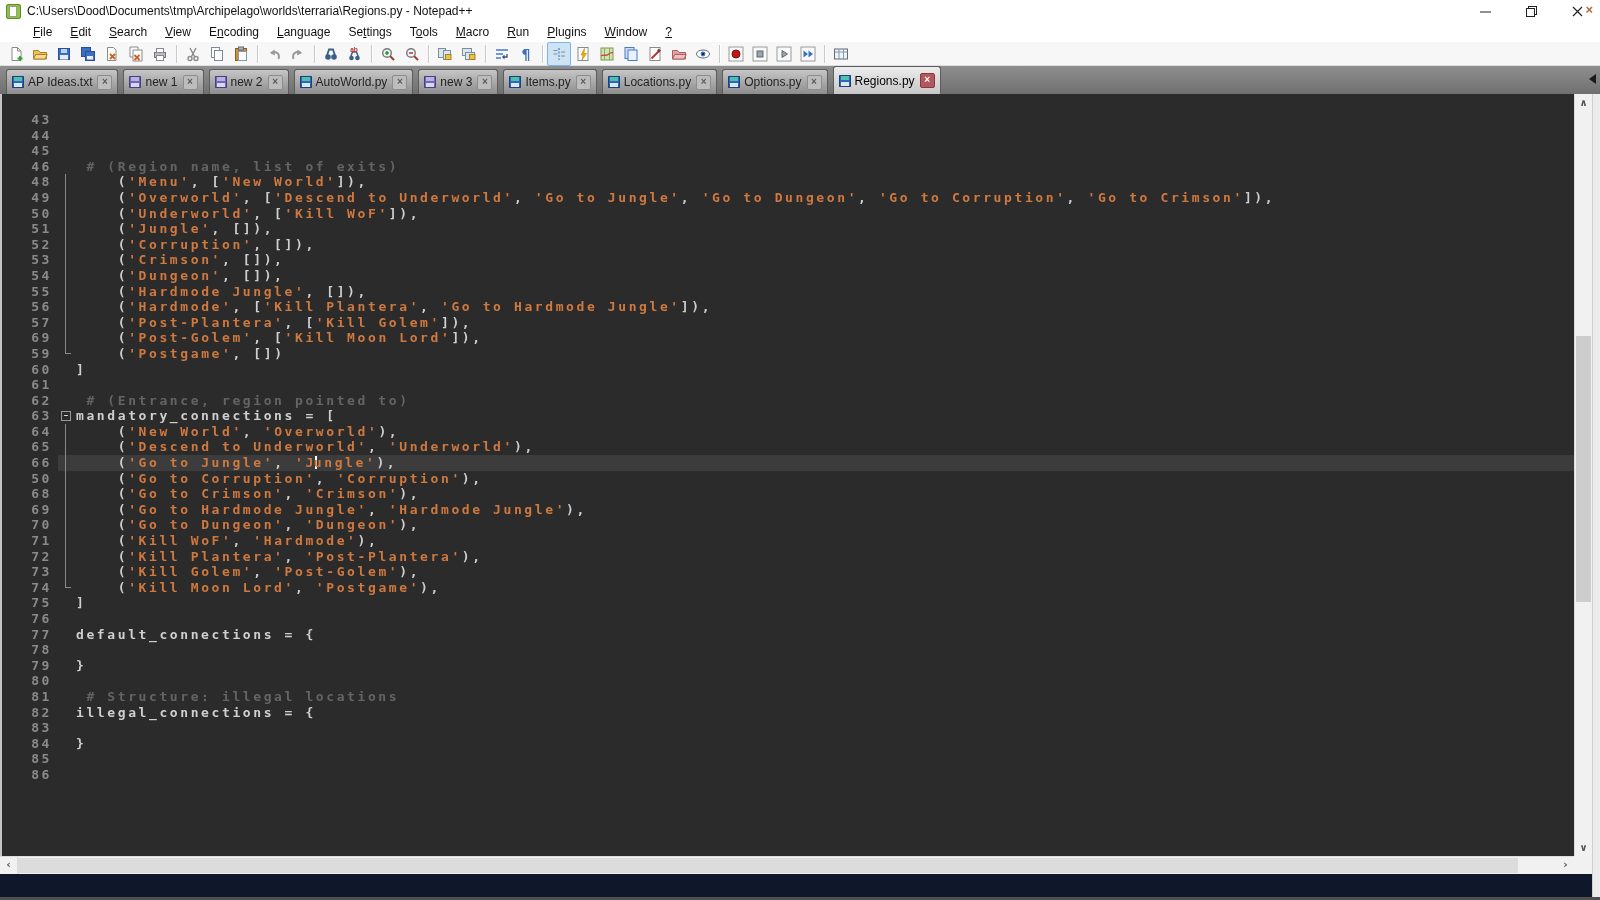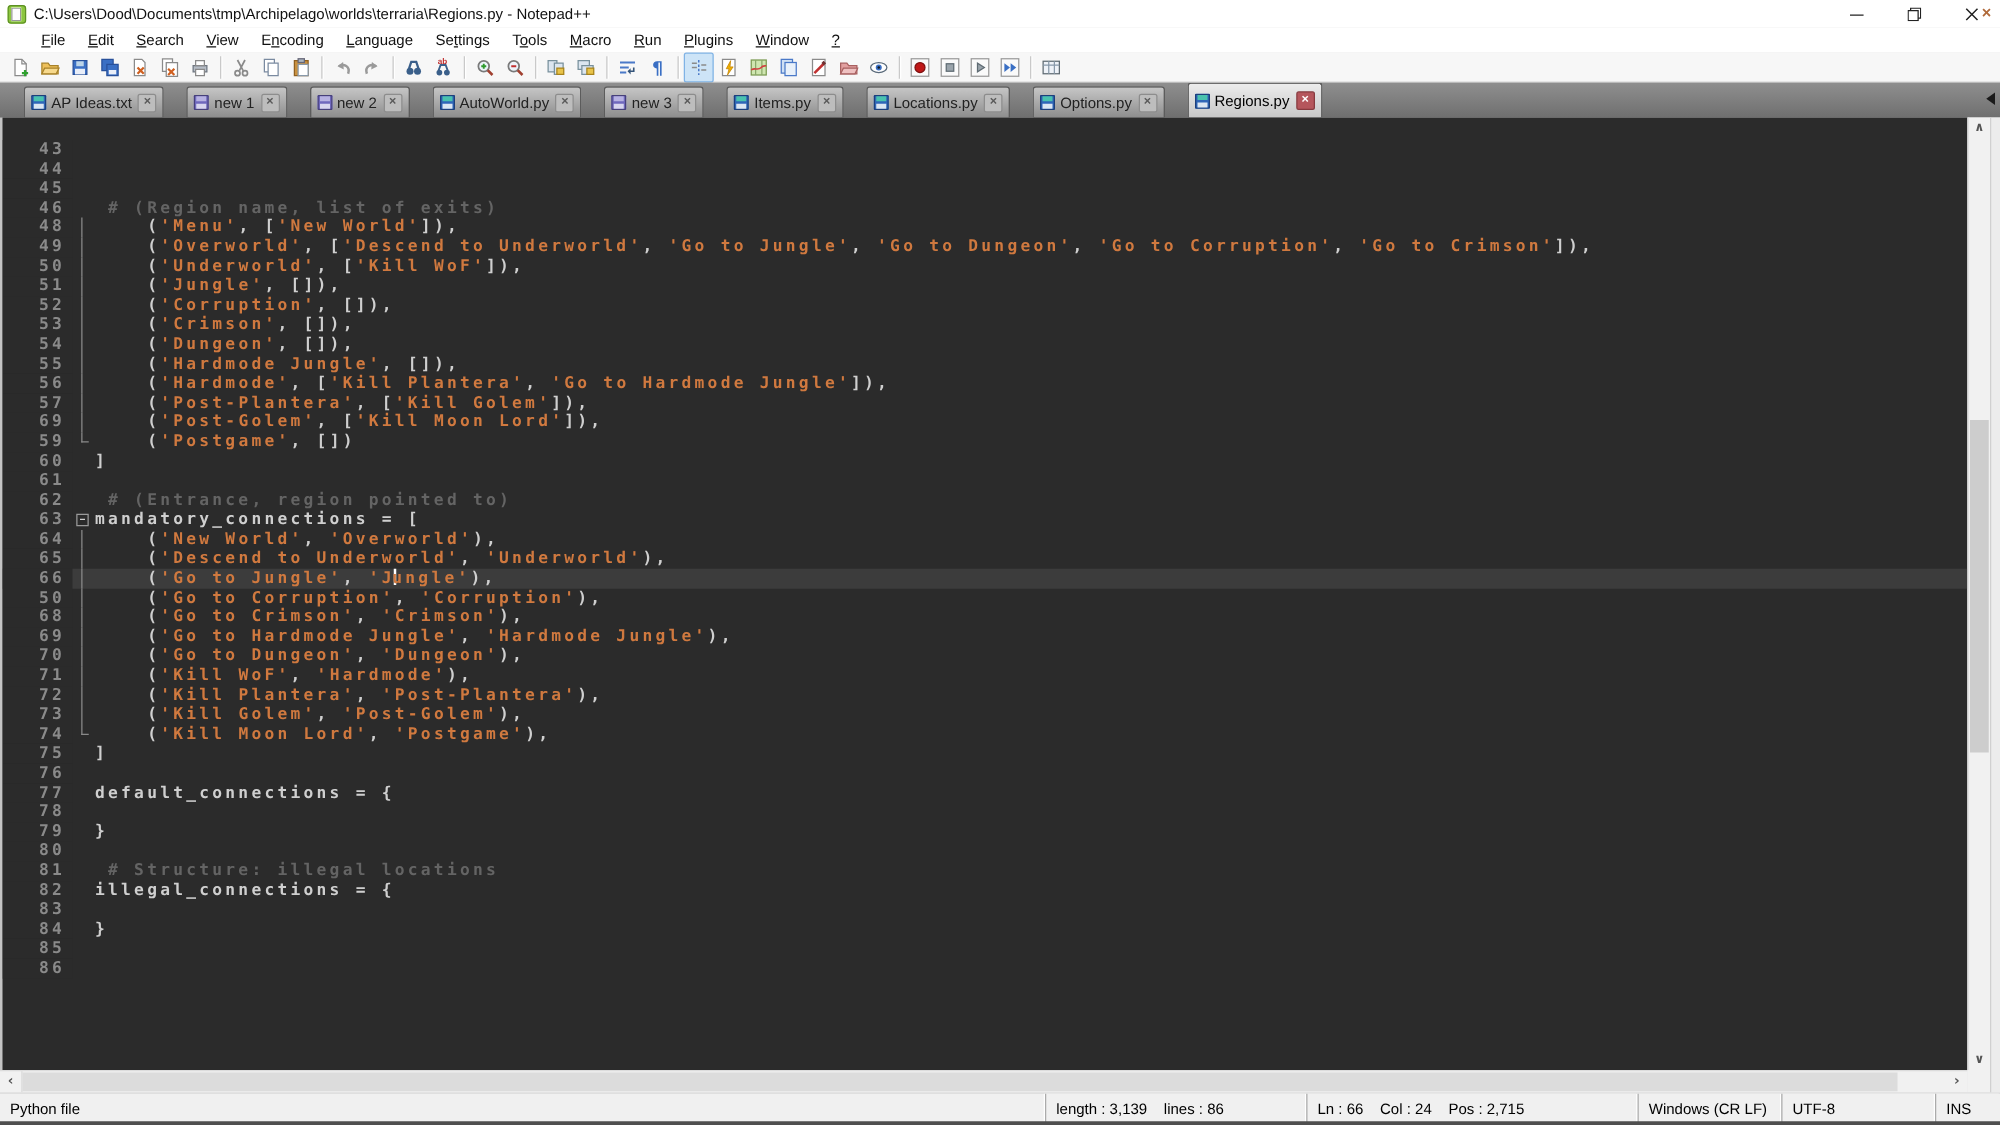--- a/index.html
+++ b/index.html
@@ -1,16 +1,16 @@
 <!DOCTYPE html>
 <html style="--bg: #2b2b2b; --cur: #3c3c3c; --txt: #cfcfcf; --str: #d0793f; --cmt: #646464; --lnc: #8a8a8a;"><head>
 <meta charset="utf-8">
 <style>
   html,body{margin:0;padding:0;background:#666;}
-  #app{position:relative;width:1600px;height:900px;background:#e5e5e5;overflow:hidden;
+  #app{position:relative;width:1600px;height:900px;background:#0f172a;overflow:hidden;
        font-family:"Liberation Sans",sans-serif;-webkit-font-smoothing:antialiased;}
   
   .titlebar{position:absolute;left:0;top:0;width:1600px;height:22px;background:#ffffff;
             display:flex;align-items:center;border-bottom:1px solid #e4e4e4;}
   .np-icon{width:15px;height:15px;margin:0 6px 0 6px;border-radius:3px;background:#8cc63f;
            position:relative;box-shadow:inset 0 0 0 1px #5d8f25;}
   .np-icon::after{content:"";position:absolute;left:3px;top:2px;width:8px;height:11px;background:#fdfdfd;
            box-shadow:inset 0 0 0 1px #999;}
   .title-text{font-size:12px;color:#111;}
   .win-btns{position:absolute;right:0;top:0;height:22px;display:flex;}
@@ -25,21 +25,21 @@
   
   .toolbar{position:absolute;left:0;top:42px;width:1600px;height:24px;background:#f7f7f7;
            border-bottom:1px solid #e0e0e0;display:flex;align-items:center;padding-left:4px;box-sizing:border-box;}
   .tb-btn{width:22px;height:22px;display:flex;align-items:center;justify-content:center;border:1px solid transparent;border-radius:2px;}
   .tb-btn svg{width:16px;height:16px;display:block;}
   .tb-active{background:#cde4f7;border:1px solid #7fb2e5;}
   .tb-sep{width:1px;height:18px;background:#c9c9c9;margin:0 4px;box-shadow:1px 0 0 #fff;}
   
   .tabbar{position:absolute;left:0;top:66px;width:1600px;height:28px;
           background:linear-gradient(#8f8f8f,#6f6f6f);display:flex;align-items:flex-end;padding-left:2px;box-sizing:border-box;}
-  .tab{height:24px;margin:0 1px 0 17px;display:flex;align-items:center;padding:0 5px;
+  .tab{height:24px;margin:0 1px 0 4px;display:flex;align-items:center;padding:0 5px;
        background:linear-gradient(#c6c6c6,#8d8d8d);border:1px solid #5c5c5c;border-bottom:none;
        border-radius:3px 3px 0 0;font-size:12px;color:#222;white-space:nowrap;}
   .tab.active{height:27px;background:linear-gradient(#ececec,#c7c7c7);color:#000;}
   .tab-label{margin:0 5px 0 4px;}
   .floppy{width:12px;height:12px;position:relative;border-radius:1px;flex:none;}
   .floppy.saved{background:#2f66b8;box-shadow:inset 0 0 0 1px #1d3f7a;}
   .floppy.saved::before{content:"";position:absolute;left:2px;top:1px;right:2px;height:4px;background:#49c2ae;}
   .floppy.saved::after{content:"";position:absolute;left:2px;bottom:1px;right:2px;height:4px;background:#dbe6f2;}
   .floppy.edited{background:#6f68bd;box-shadow:inset 0 0 0 1px #474179;}
   .floppy.edited::before{content:"";position:absolute;left:2px;top:1px;right:2px;height:4px;background:#b7b2e2;}
@@ -462,23 +462,15 @@
   </div>
   <div class="right-strip"></div>
 
   <div class="hscroll">
     <div class="hs-left">‹</div>
     <div class="hs-thumb"></div>
     <div class="hs-right">›</div>
   </div>
   <div class="sb-corner"></div>
 
-  <div class="statusbar">
-    <div class="sb-sec sb-doctype">Python file</div>
-    <div class="sb-sec sb-len">length : 3,139    lines : 86</div>
-    <div class="sb-sec sb-pos">Ln : 66    Col : 24    Pos : 2,715</div>
-    <div class="sb-sec sb-eol">Windows (CR LF)</div>
-    <div class="sb-sec sb-enc">UTF-8</div>
-    <div class="sb-sec sb-ins">INS</div>
-  </div>
   <div class="bottom-strip"></div>
 
 </div>
 
 </body></html>

